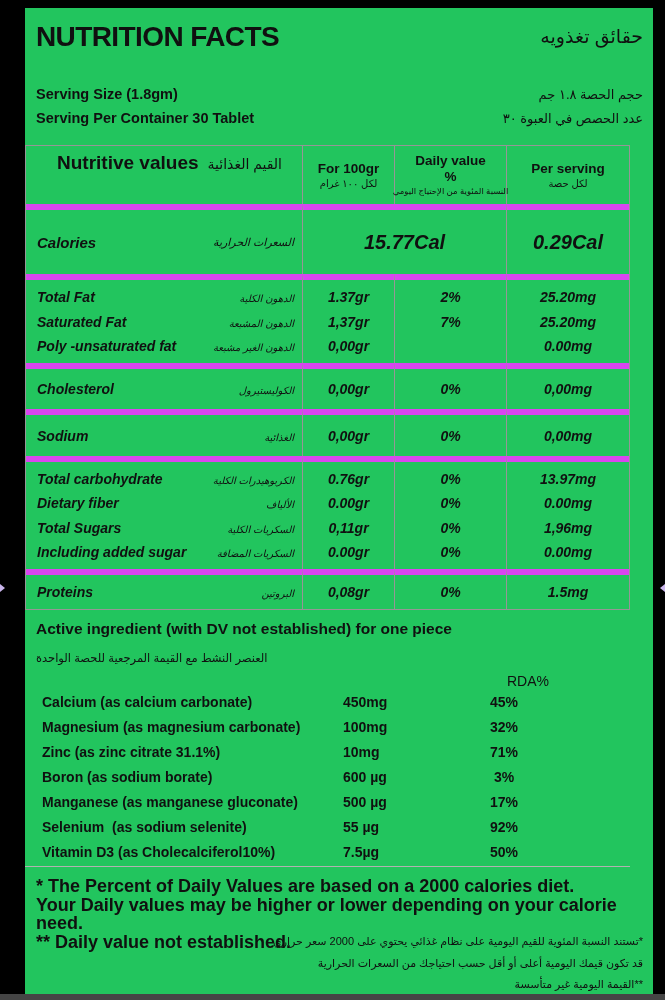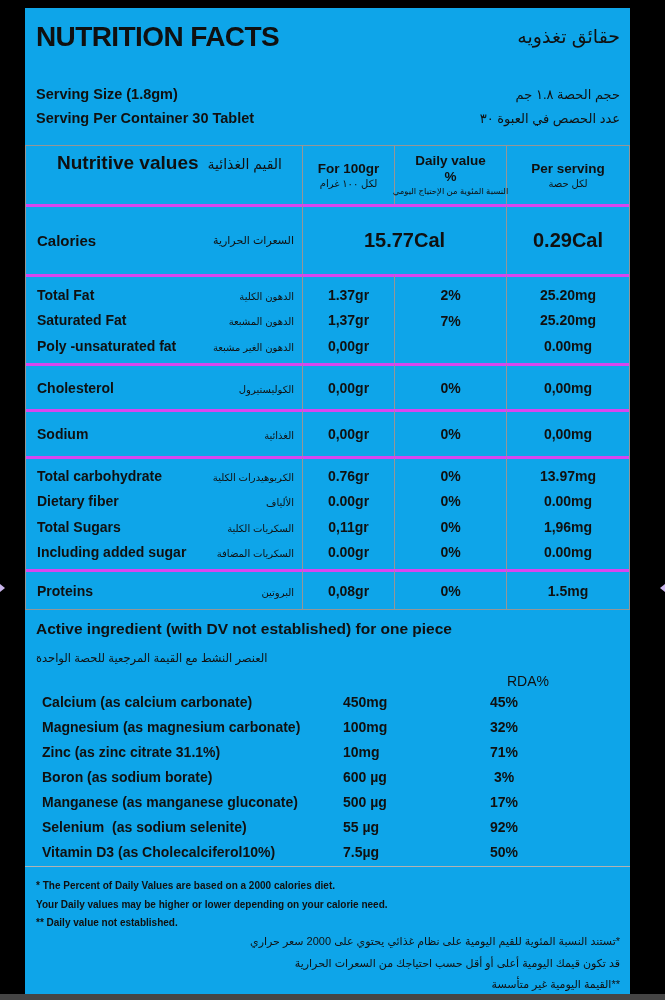--- a/index.html
+++ b/index.html
@@ -1,40 +1,40 @@
 <!DOCTYPE html>
 <html><head>
 <meta charset="utf-8">
 <style>
   html,body{margin:0;padding:0;}
   body{
     width:665px;height:1000px;position:relative;background:#000;
     font-family:"Liberation Sans","DejaVu Sans",sans-serif;color:#101010;
     overflow:hidden;-webkit-font-smoothing:antialiased;
   }
-  .panel{position:absolute;left:25px;top:8px;width:605px;height:986px;background:#0ea5e9;}
+  .panel{position:absolute;left:25px;top:8px;width:605px;height:986px;background:#22c55e;padding-left:23px;}
 
   
   .title-en{position:absolute;left:11px;top:13px;font-size:28px;font-weight:800;letter-spacing:-0.6px;white-space:nowrap;}
   .title-ar{position:absolute;right:10px;top:17px;font-size:19px;font-weight:500;direction:rtl;}
   .srv-line1-en{position:absolute;left:11px;top:78px;font-size:14.5px;font-weight:700;}
   .srv-line1-ar{position:absolute;right:10px;top:79px;font-size:13px;direction:rtl;}
   .srv-line2-en{position:absolute;left:11px;top:102px;font-size:14.5px;font-weight:700;}
   .srv-line2-ar{position:absolute;right:10px;top:103px;font-size:13px;direction:rtl;}
 
   
   .ntable{
     position:absolute;left:0;top:137px;width:603px;
     display:grid;grid-template-columns:277px 92px 112px 122px;
     grid-template-rows:58px 70px 89px 46px 47px 113px 40px;
     border:1px solid #969696;
   }
   .cell{box-sizing:border-box;display:flex;flex-direction:column;justify-content:space-evenly;align-items:center;}
   .br{border-right:1px solid #969696;}
-  .bt{border-top:3px solid #d946ef;}
+  .bt{border-top:6px solid #d946ef;font-style:italic;}
   .labcell{align-items:stretch;padding:0 8px 0 11px;}
   .labline{display:flex;justify-content:space-between;align-items:baseline;text-align:right;}
   .len{font-weight:700;font-size:14px;white-space:nowrap;}
   .lar{font-size:10px;direction:rtl;white-space:nowrap;}
   .vline{font-weight:700;font-size:14px;min-height:15px;text-align:center;}
   .merge23{grid-column:2/4;}
   .bigval{font-weight:800;font-size:20px;}
   .hname{flex-direction:row;gap:9px;align-items:baseline;justify-content:center;padding-top:6px;}
   .hname .en{font-size:19px;font-weight:800;margin-left:11px;}
   .hname .ar{font-size:14px;direction:rtl;}
@@ -52,21 +52,21 @@
   .rda-head{position:absolute;left:468px;top:656px;width:70px;text-align:center;font-size:14px;font-weight:400;margin-top:9px;}
   .minerals{position:absolute;left:0;top:682px;width:605px;}
   .mrow{position:relative;height:25px;}
   .mlabel{position:absolute;left:17px;top:4px;font-size:14px;font-weight:700;white-space:pre;}
   .mamount{position:absolute;left:318px;top:4px;font-size:14px;font-weight:700;}
   .mrda{position:absolute;left:444px;top:4px;width:70px;text-align:center;font-size:14px;font-weight:700;}
 
   .divider{position:absolute;left:0;top:858px;width:605px;height:1px;background:#b2b2b2;}
 
   
-  .fn-en{position:absolute;left:11px;top:869px;font-size:10px;font-weight:700;line-height:18.5px;}
+  .fn-en{position:absolute;left:11px;top:869px;font-size:18px;font-weight:700;line-height:18.5px;}
   .fn-ar{position:absolute;right:10px;top:923px;font-size:11px;line-height:21.5px;text-align:right;direction:rtl;}
 
   .bottom-strip{position:absolute;left:0;bottom:0;width:665px;height:6px;background:#454545;}
   .marker{position:absolute;width:0;height:0;border-top:4px solid transparent;border-bottom:4px solid transparent;}
   .marker.left{left:0;top:584px;border-left:5px solid #c9b5ec;}
   .marker.right{right:0;top:584px;border-right:5px solid #c9b5ec;}
 </style>
 </head>
 <body>
 

